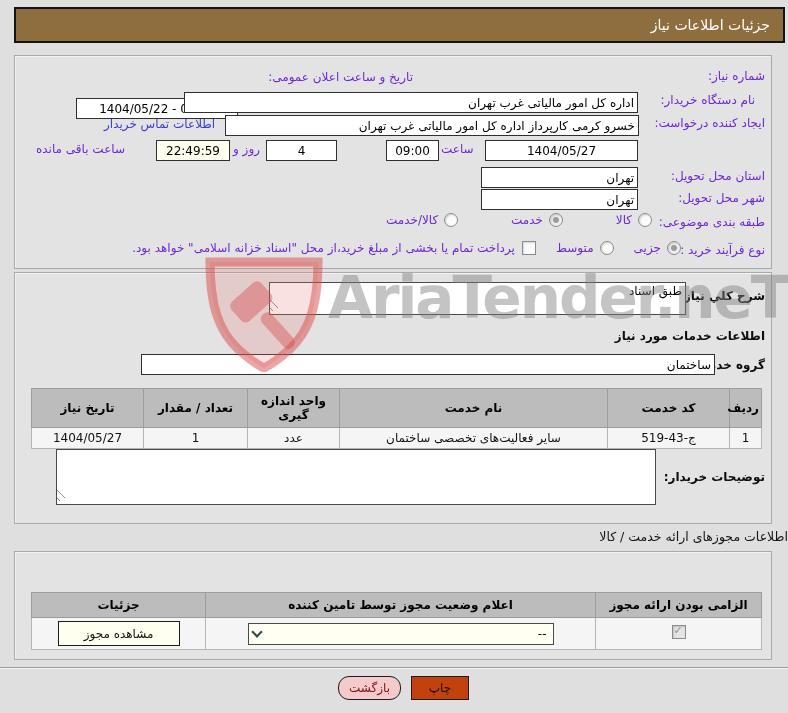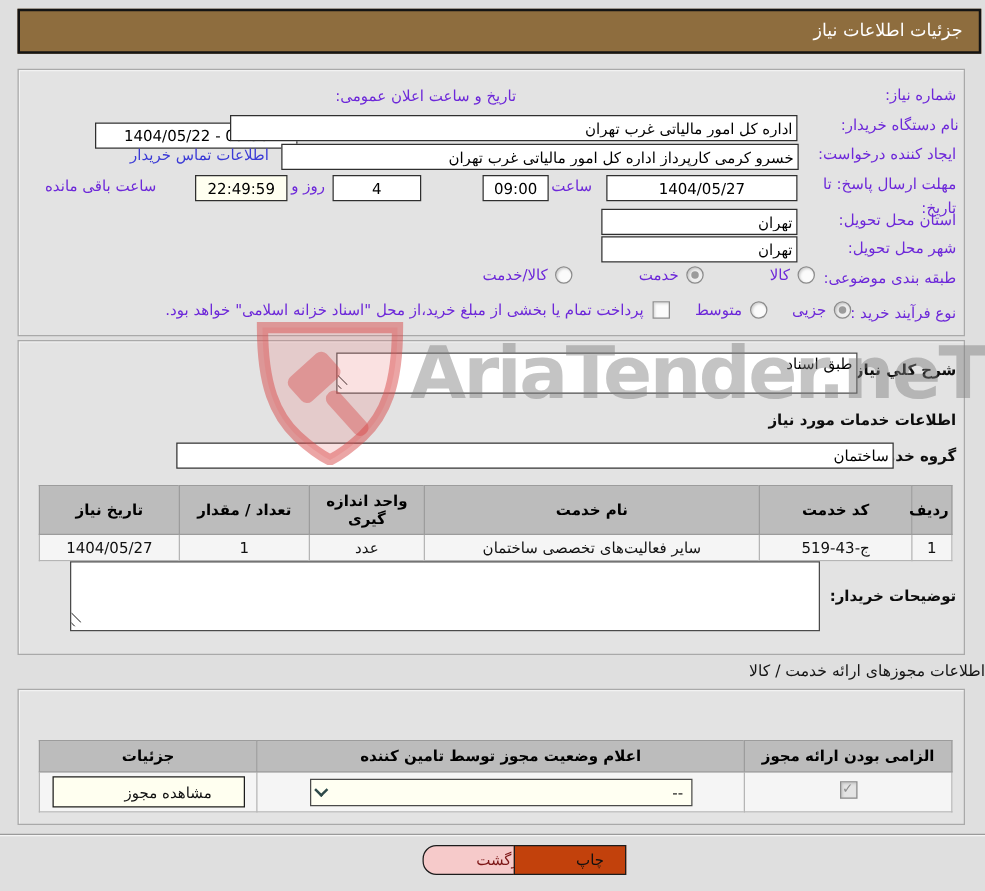--- a/index.html
+++ b/index.html
@@ -55,21 +55,21 @@
 
   
   .select{width:304px;height:20px;background:#fffff2;border:1px solid #4a4a4a;display:flex;
     align-items:center;margin:0 auto;padding:0;cursor:default;}
   .select .val{flex:1;text-align:right;padding-right:6px;}
   .select .chev{width:16px;display:flex;align-items:center;justify-content:center;}
   .chev i{display:block;width:6px;height:6px;border-left:2px solid #2e4a4a;border-bottom:2px solid #2e4a4a;
     transform:rotate(-45deg);margin-top:-3px;}
 
   .btn{border:1px solid #1c1c1c;font-family:"DejaVu Sans",sans-serif;font-size:12px;
-    display:flex;align-items:center;justify-content:center;cursor:pointer;padding-left:32px;}
+    display:flex;align-items:center;justify-content:center;cursor:pointer;}
   .btn-cream{background:#fffff0;width:120px;height:23px;margin:0 auto;}
   .btn-back{left:338px;top:676px;width:61px;height:22px;background:#f6caca;color:#7c1616;border-radius:11px;}
   .btn-print{left:411px;top:676px;width:56px;height:22px;background:#c2410c;color:#111;}
 
   .divider{left:0;top:667px;width:788px;height:0;border-top:1px solid #9a9a9a;border-bottom:1px solid #f5f5f5;}
   .section-head{right:0;top:529px;font-size:12.5px;color:#151515;}
 
   
   .wm{pointer-events:none;z-index:60;}
   .wm-text{left:328px;top:264px;font-size:58px;font-weight:bold;letter-spacing:-2px;
@@ -83,28 +83,27 @@
   <div class="abs titlebar">
     <span>جزئیات اطلاعات نیاز</span>
   </div>
 
   <div class="abs panel" id="panel-info">
 
     <span class="abs lbl" style="right:6px;top:13px">شماره نیاز:</span>
     <span class="abs lbl" style="left:226px;top:14px;width:172px;text-align:right">تاریخ و ساعت اعلان عمومی:</span>
     <input class="abs field center ltr" style="left: 61px; top: 12px; width: 154px; margin-top: 30px;" readonly="" value="1404/05/22 - 09:56">
 
-    <span class="abs lbl" style="right:4px;top:37px">نام دستگاه خریدار:</span>
+    <span class="abs lbl" style="right:16px;top:37px">نام دستگاه خریدار:</span>
     <input class="abs field" style="left: 169px; top: 36px; width: 446px;" readonly="" value="اداره کل امور مالیاتی غرب تهران">
 
     <span class="abs lbl" style="right:6px;top:60px">ایجاد کننده درخواست:</span>
     <input class="abs field" style="left: 210px; top: 59px; width: 406px;" readonly="" value="خسرو کرمی کارپرداز اداره کل امور مالیاتی غرب تهران">
     <span class="abs link" style="left:89px;top:61px">اطلاعات تماس خریدار</span>
 
-    <span class="abs lbl wrap" style="right:6px;top:82px;width:116px;line-height:1.55">مهلت ارسال پاسخ: تا تاریخ:</span>
     <input class="abs field center ltr" style="left: 470px; top: 84px; width: 145px;" readonly="" value="1404/05/27">
     <span class="abs lbl" style="left:426px;top:86px;width:42px;text-align:left">ساعت</span>
     <input class="abs field center ltr" style="left: 371px; top: 84px; width: 45px;" readonly="" value="09:00">
     <input class="abs field center ltr" style="left: 251px; top: 84px; width: 63px;" readonly="" value="4">
     <span class="abs lbl" style="left:218px;top:86px">روز و</span>
     <input class="abs field center cream ltr" style="left: 141px; top: 84px; width: 66px;" readonly="" value="22:49:59">
     <span class="abs lbl" style="left:21px;top:86px">ساعت باقی مانده</span>
 
     <span class="abs lbl" style="right:6px;top:113px">استان محل تحویل:</span>
     <input class="abs field" style="left: 466px; top: 111px; width: 149px;" readonly="" value="تهران">

